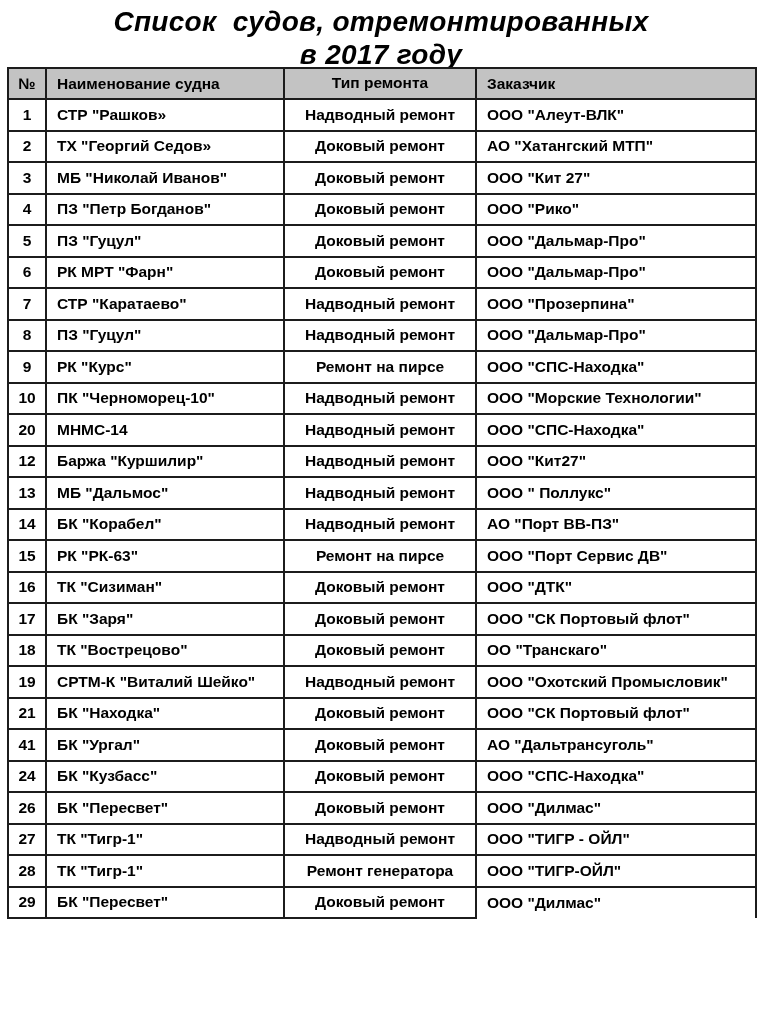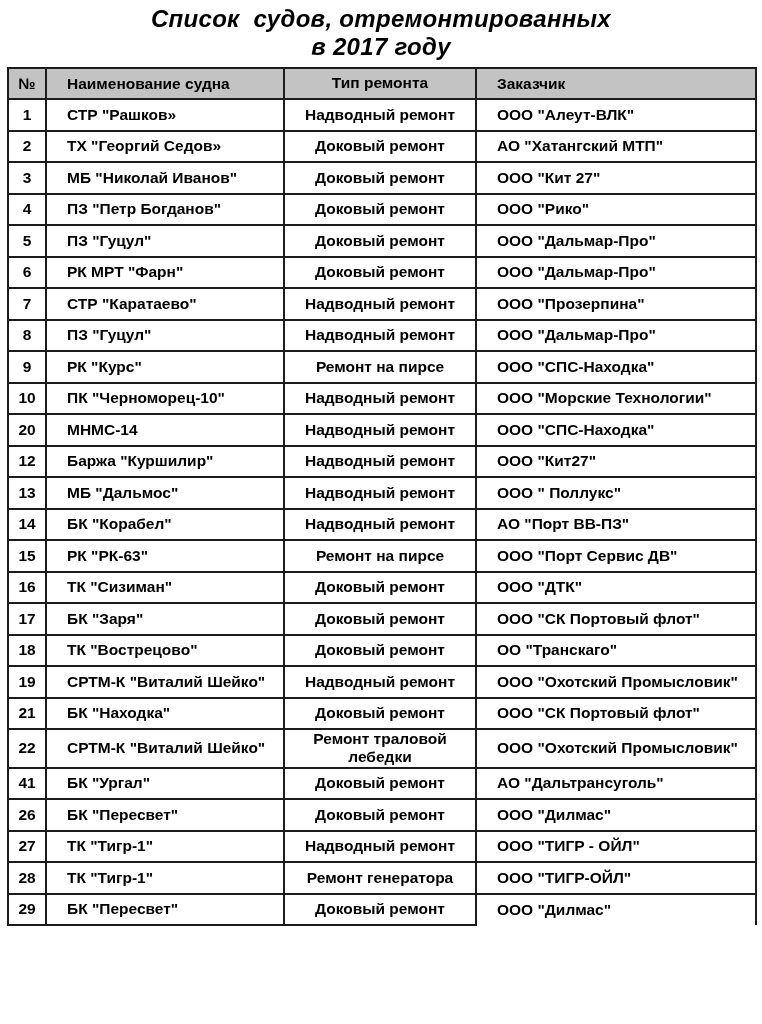--- a/index.html
+++ b/index.html
@@ -15,21 +15,21 @@
     position: relative;
     width: 762px;
     height: 1024px;
     background: #ffffff;
   }
   .doc-title {
     margin-top: 5px;
     text-align: center;
     font-weight: bold;
     font-style: italic;
-    font-size: 24px;
+    font-size: 28px;
     line-height: 1.18;
     color: #000;
     letter-spacing: 0.3px;
   }
   .doc-title div { white-space: pre; }
   table.ships {
     position: absolute;
     left: 7px;
     top: 62px;
     width: 748px;
@@ -43,21 +43,21 @@
     color: #000;
     vertical-align: middle;
     overflow: hidden;
   }
   thead tr { height: 31px; }
   thead th {
     background: var(--header-bg, #c3c3c3);
   }
   tbody tr { height: 31.5px; background: #ffffff; }
   .c-num { text-align: center; padding: 0; }
-  .c-name, .c-customer { text-align: left; padding-left: 20px; padding-right: 4px; }
+  .c-name, .c-customer { text-align: left; padding-left: 10px; padding-right: 4px; }
   .c-type { text-align: center; padding: 0 6px; line-height: 1.18; margin-top: 48px; }
   
   tbody tr:last-child td:last-child { border-bottom: none; }
 </style>
 </head>
 <body>
 
 <div class="page">
   <div class="doc-title">
     <div>Список  судов, отремонтированных</div>
@@ -194,30 +194,30 @@
           <td class="c-type">Надводный ремонт</td>
           <td class="c-customer">ООО "Охотский Промысловик"</td>
         </tr>
         <tr>
           <td class="c-num">21</td>
           <td class="c-name">БК "Находка"</td>
           <td class="c-type">Доковый ремонт</td>
           <td class="c-customer">ООО "СК Портовый флот"</td>
         </tr>
         <tr>
-          <td class="c-num">22</td>
-          <td class="c-name">СРТМ-К "Виталий Шейко"</td>
-          <td class="c-type">Ремонт траловой лебедки</td>
-          <td class="c-customer">ООО "Охотский Промысловик"</td>
-        </tr>
-        <tr>
           <td class="c-num">41</td>
           <td class="c-name">БК "Ургал"</td>
           <td class="c-type">Доковый ремонт</td>
           <td class="c-customer">АО "Дальтрансуголь"</td>
+        </tr>
+        <tr>
+          <td class="c-num">24</td>
+          <td class="c-name">БК "Кузбасс"</td>
+          <td class="c-type">Доковый ремонт</td>
+          <td class="c-customer">ООО "СПС-Находка"</td>
         </tr>
         <tr>
           <td class="c-num">26</td>
           <td class="c-name">БК "Пересвет"</td>
           <td class="c-type">Доковый ремонт</td>
           <td class="c-customer">ООО "Дилмас"</td>
         </tr>
         <tr>
           <td class="c-num">27</td>
           <td class="c-name">ТК "Тигр-1"</td>

